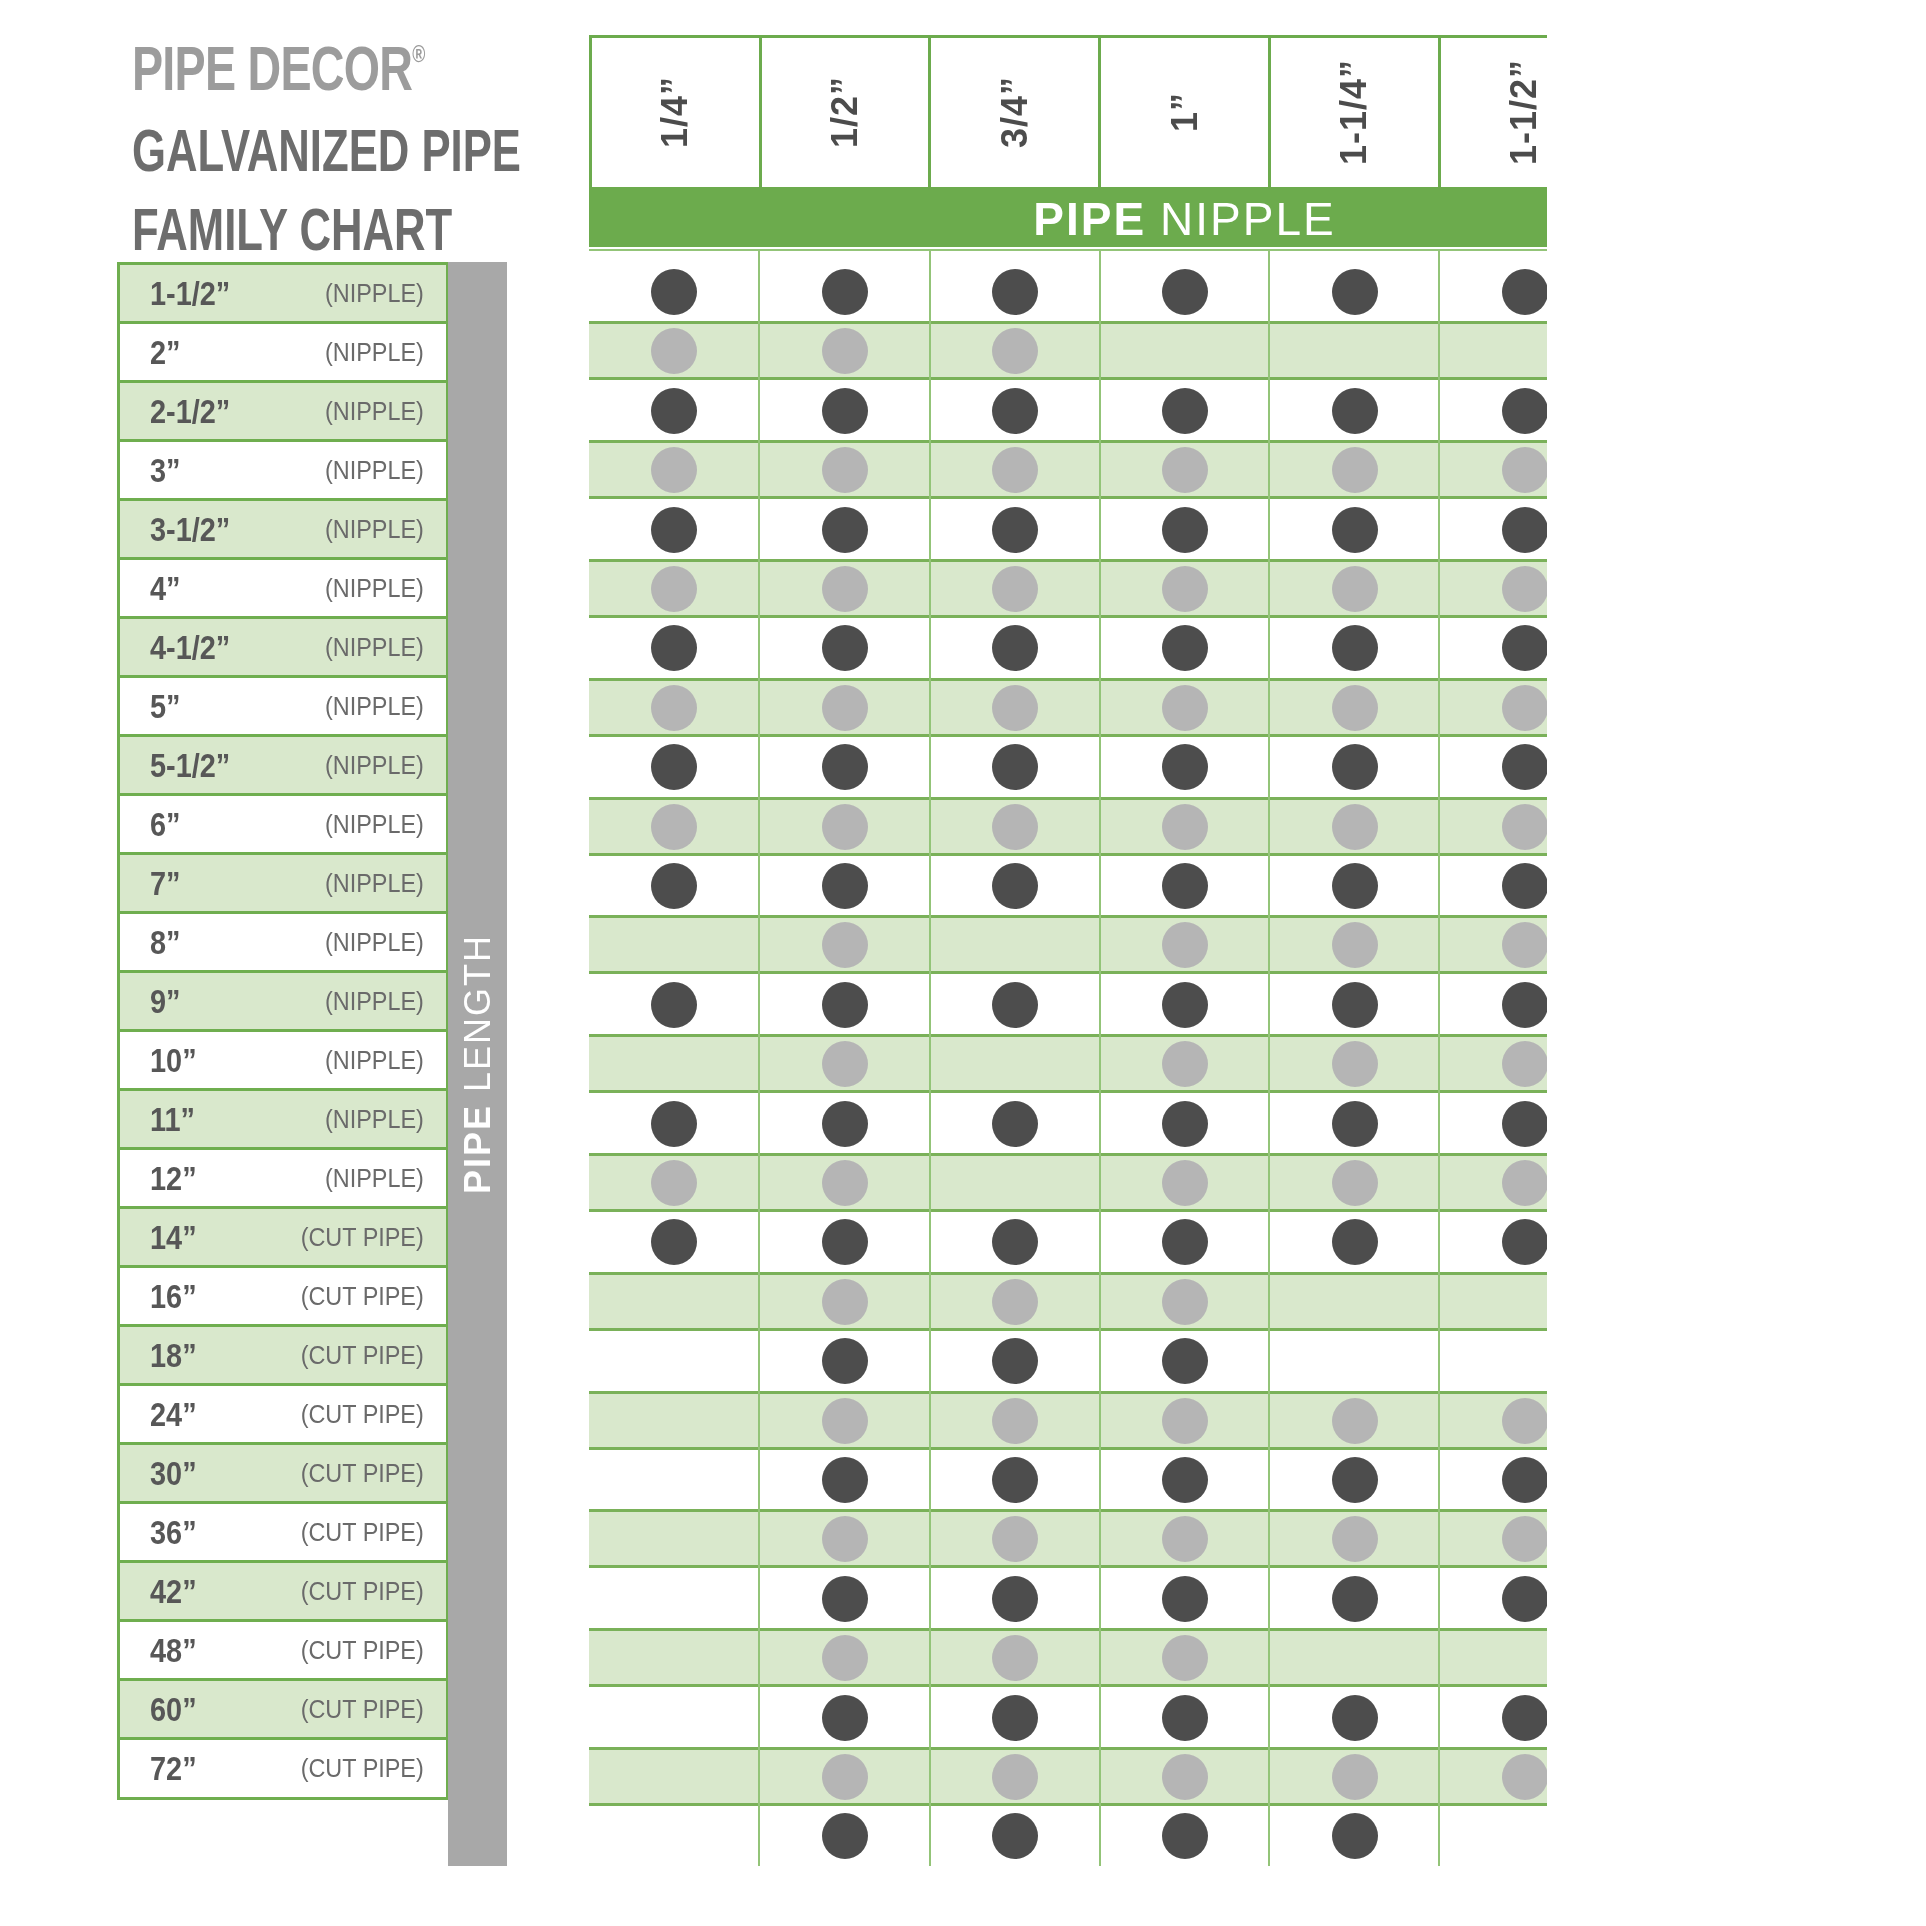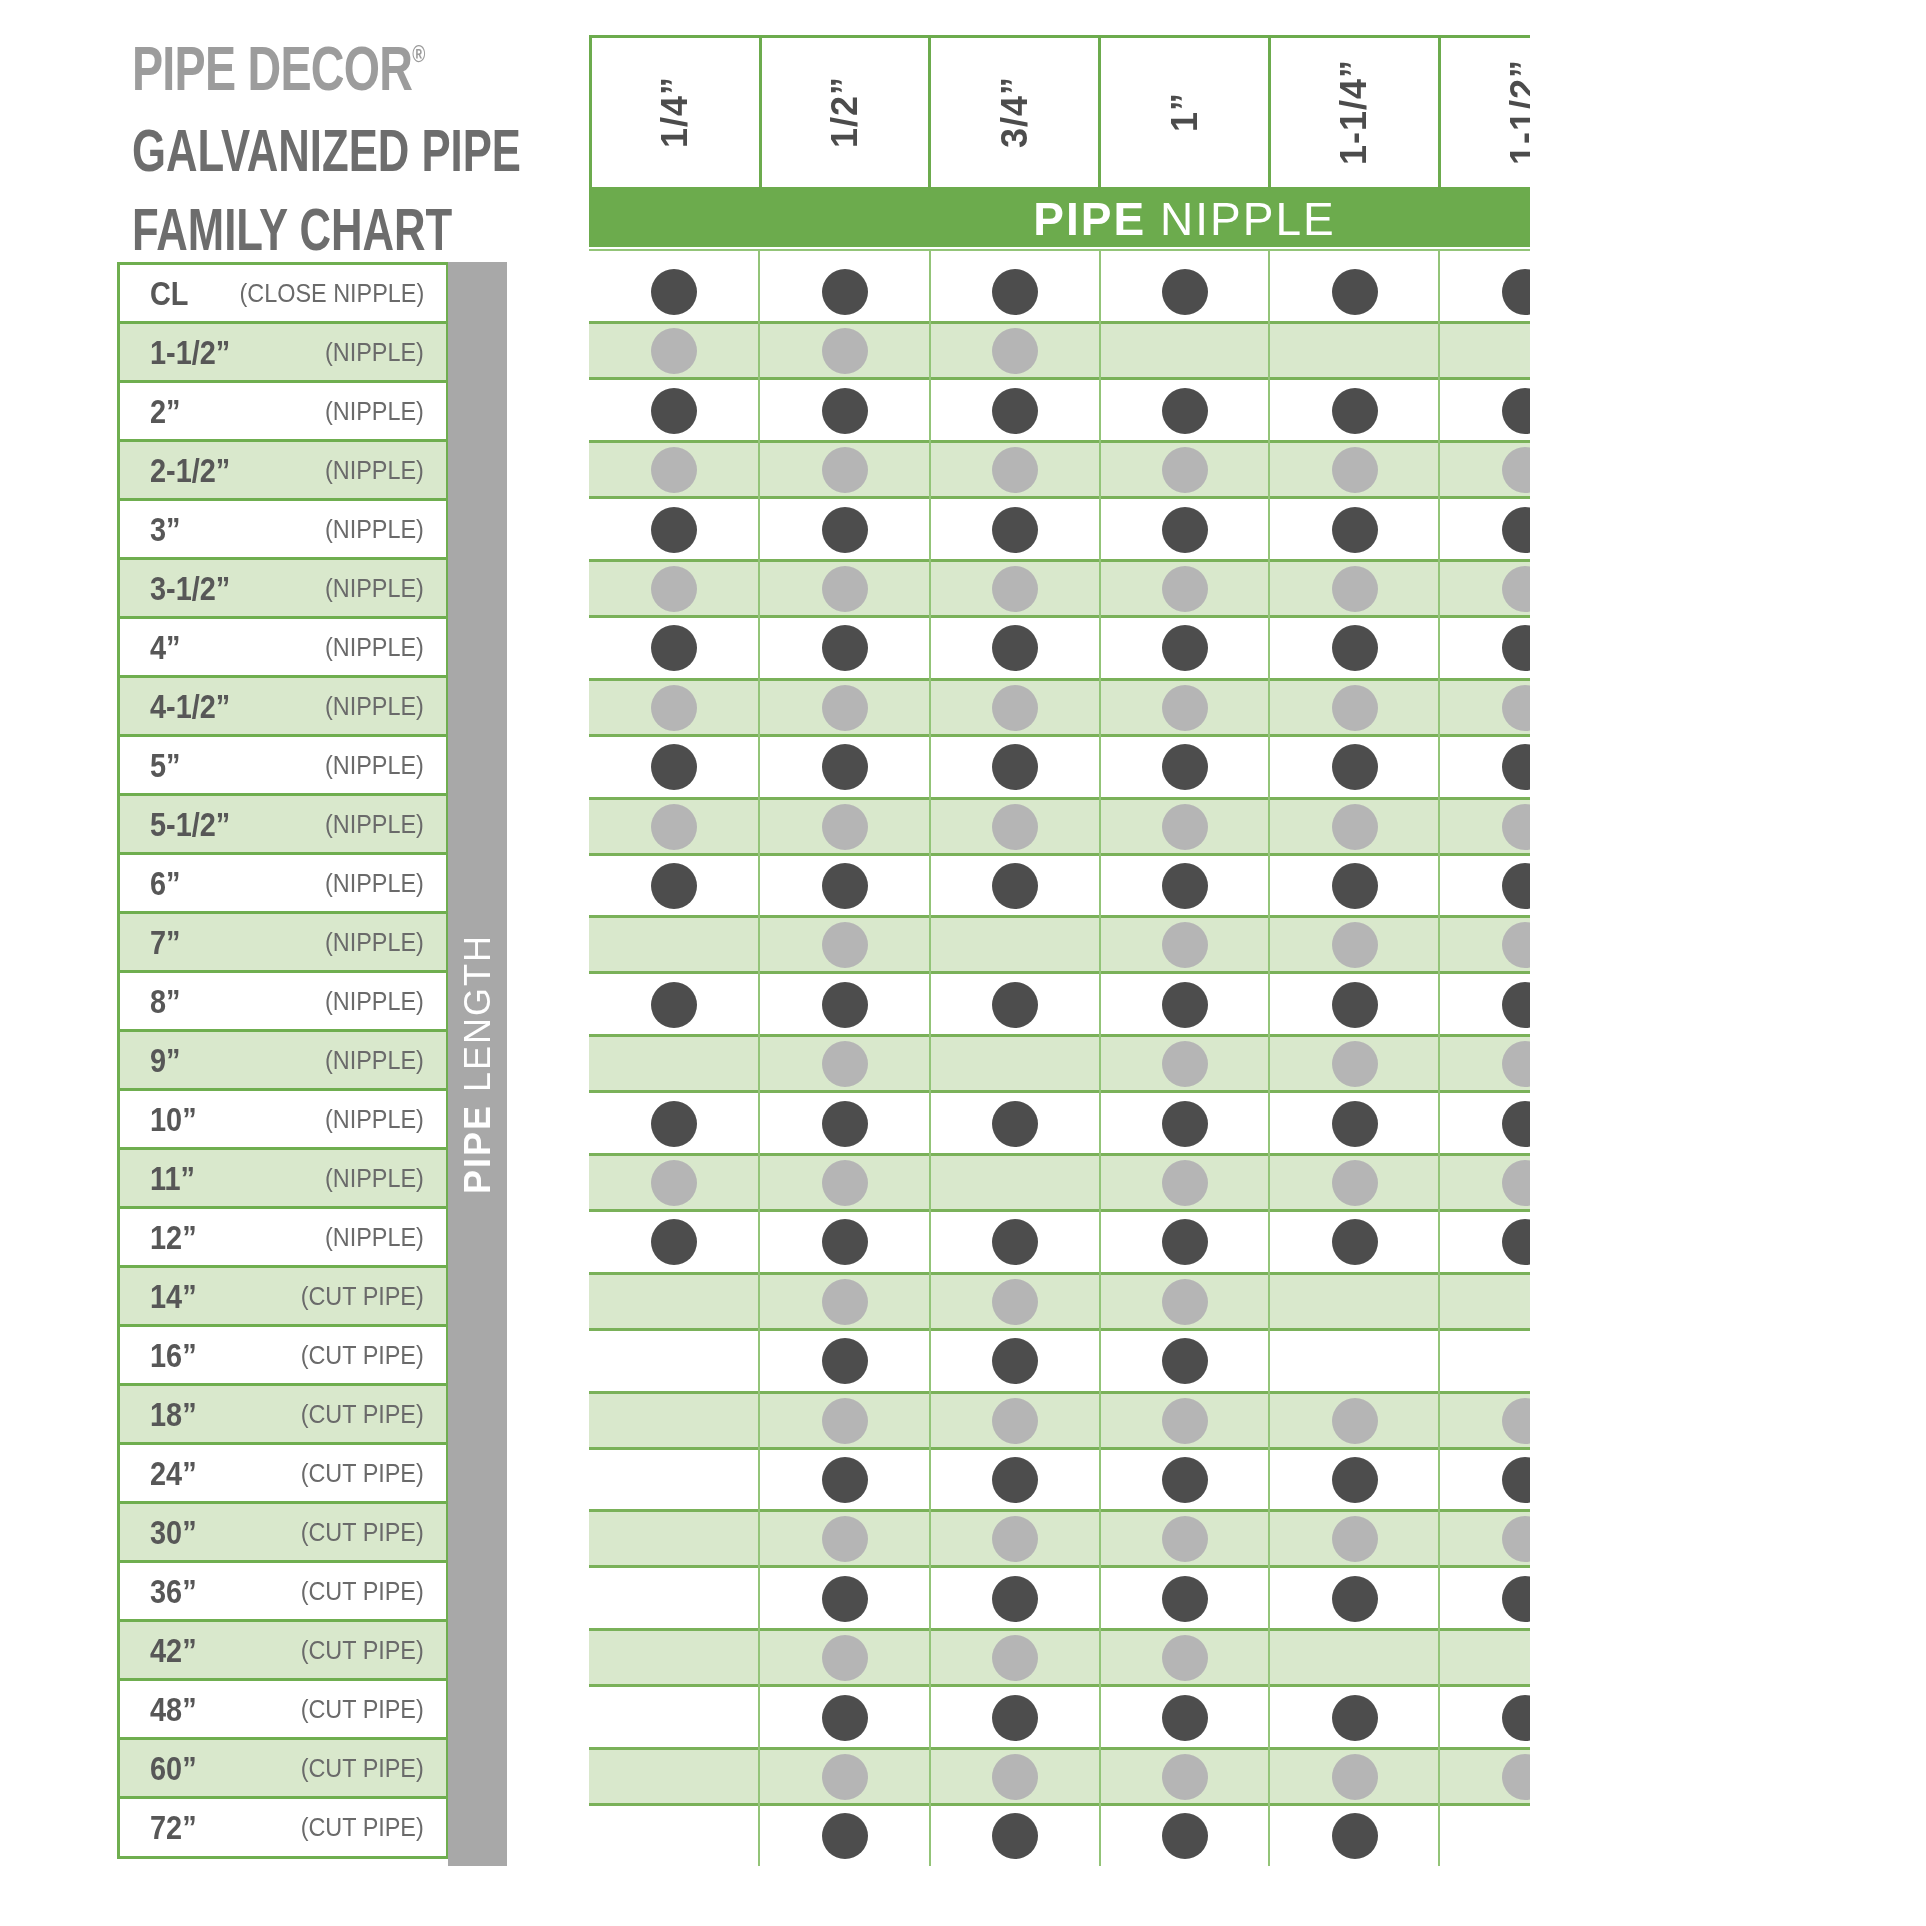--- a/index.html
+++ b/index.html
@@ -1,17 +1,17 @@
 <!DOCTYPE html>
 <html style="--green: #6cab4d; --stripe: #d9e8cc; --stripe-border: #7ab159; --grid-line: #93c478; --label-border: #6fae4f; --dark-dot: #4d4d4d; --light-dot: #b5b5b5; --gray-bar: #a8a8a8; --brand-gray: #9c9c9c; --title-gray: #6d6d6d;"><head>
 <meta charset="utf-8">
 <style>
   html,body{margin:0;padding:0;background:#ffffff;}
   body{font-family:"Liberation Sans","DejaVu Sans",sans-serif;}
-  #canvas{position:relative;width:1530px;height:1927px;background:#fff;overflow:hidden;}
+  #canvas{position:relative;width:1530px;height:1927px;background:#fff;overflow:hidden;padding-left:17px;}
 
   
   .logo-block{position:absolute;left:132px;top:22px;}
   .brand-line{font-weight:700;font-size:63px;letter-spacing:-1px;color:var(--brand-gray);
     transform:scaleX(.74);transform-origin:0 0;white-space:nowrap;line-height:63px;}
   .brand-reg{font-size:24px;vertical-align:28px;font-weight:700;}
   .subtitle{font-weight:700;font-size:59px;color:var(--title-gray);line-height:79px;
     transform:scaleX(.74);transform-origin:0 0;white-space:nowrap;margin-top:12px;}
 
   
@@ -95,24 +95,20 @@
         <span>2”</span>
       </div>
     </div>
 
   <div id="nominal-bar" style="left: 589px; top: 190px; width: 1191px; height: 57px;">
     <span class="b">PIPE</span>
     <span class="r">NIPPLE</span>
   </div>
 
   <div id="labels" style="left: 117px; top: 262px; width: 332px;">
-      <div class="label-row">
-        <span class="row-size">CL</span>
-        <span class="row-kind">(CLOSE NIPPLE)</span>
-      </div>
       <div class="label-row alt">
         <span class="row-size">1-1/2”</span>
         <span class="row-kind">(NIPPLE)</span>
       </div>
       <div class="label-row">
         <span class="row-size">2”</span>
         <span class="row-kind">(NIPPLE)</span>
       </div>
       <div class="label-row alt">
         <span class="row-size">2-1/2”</span>

